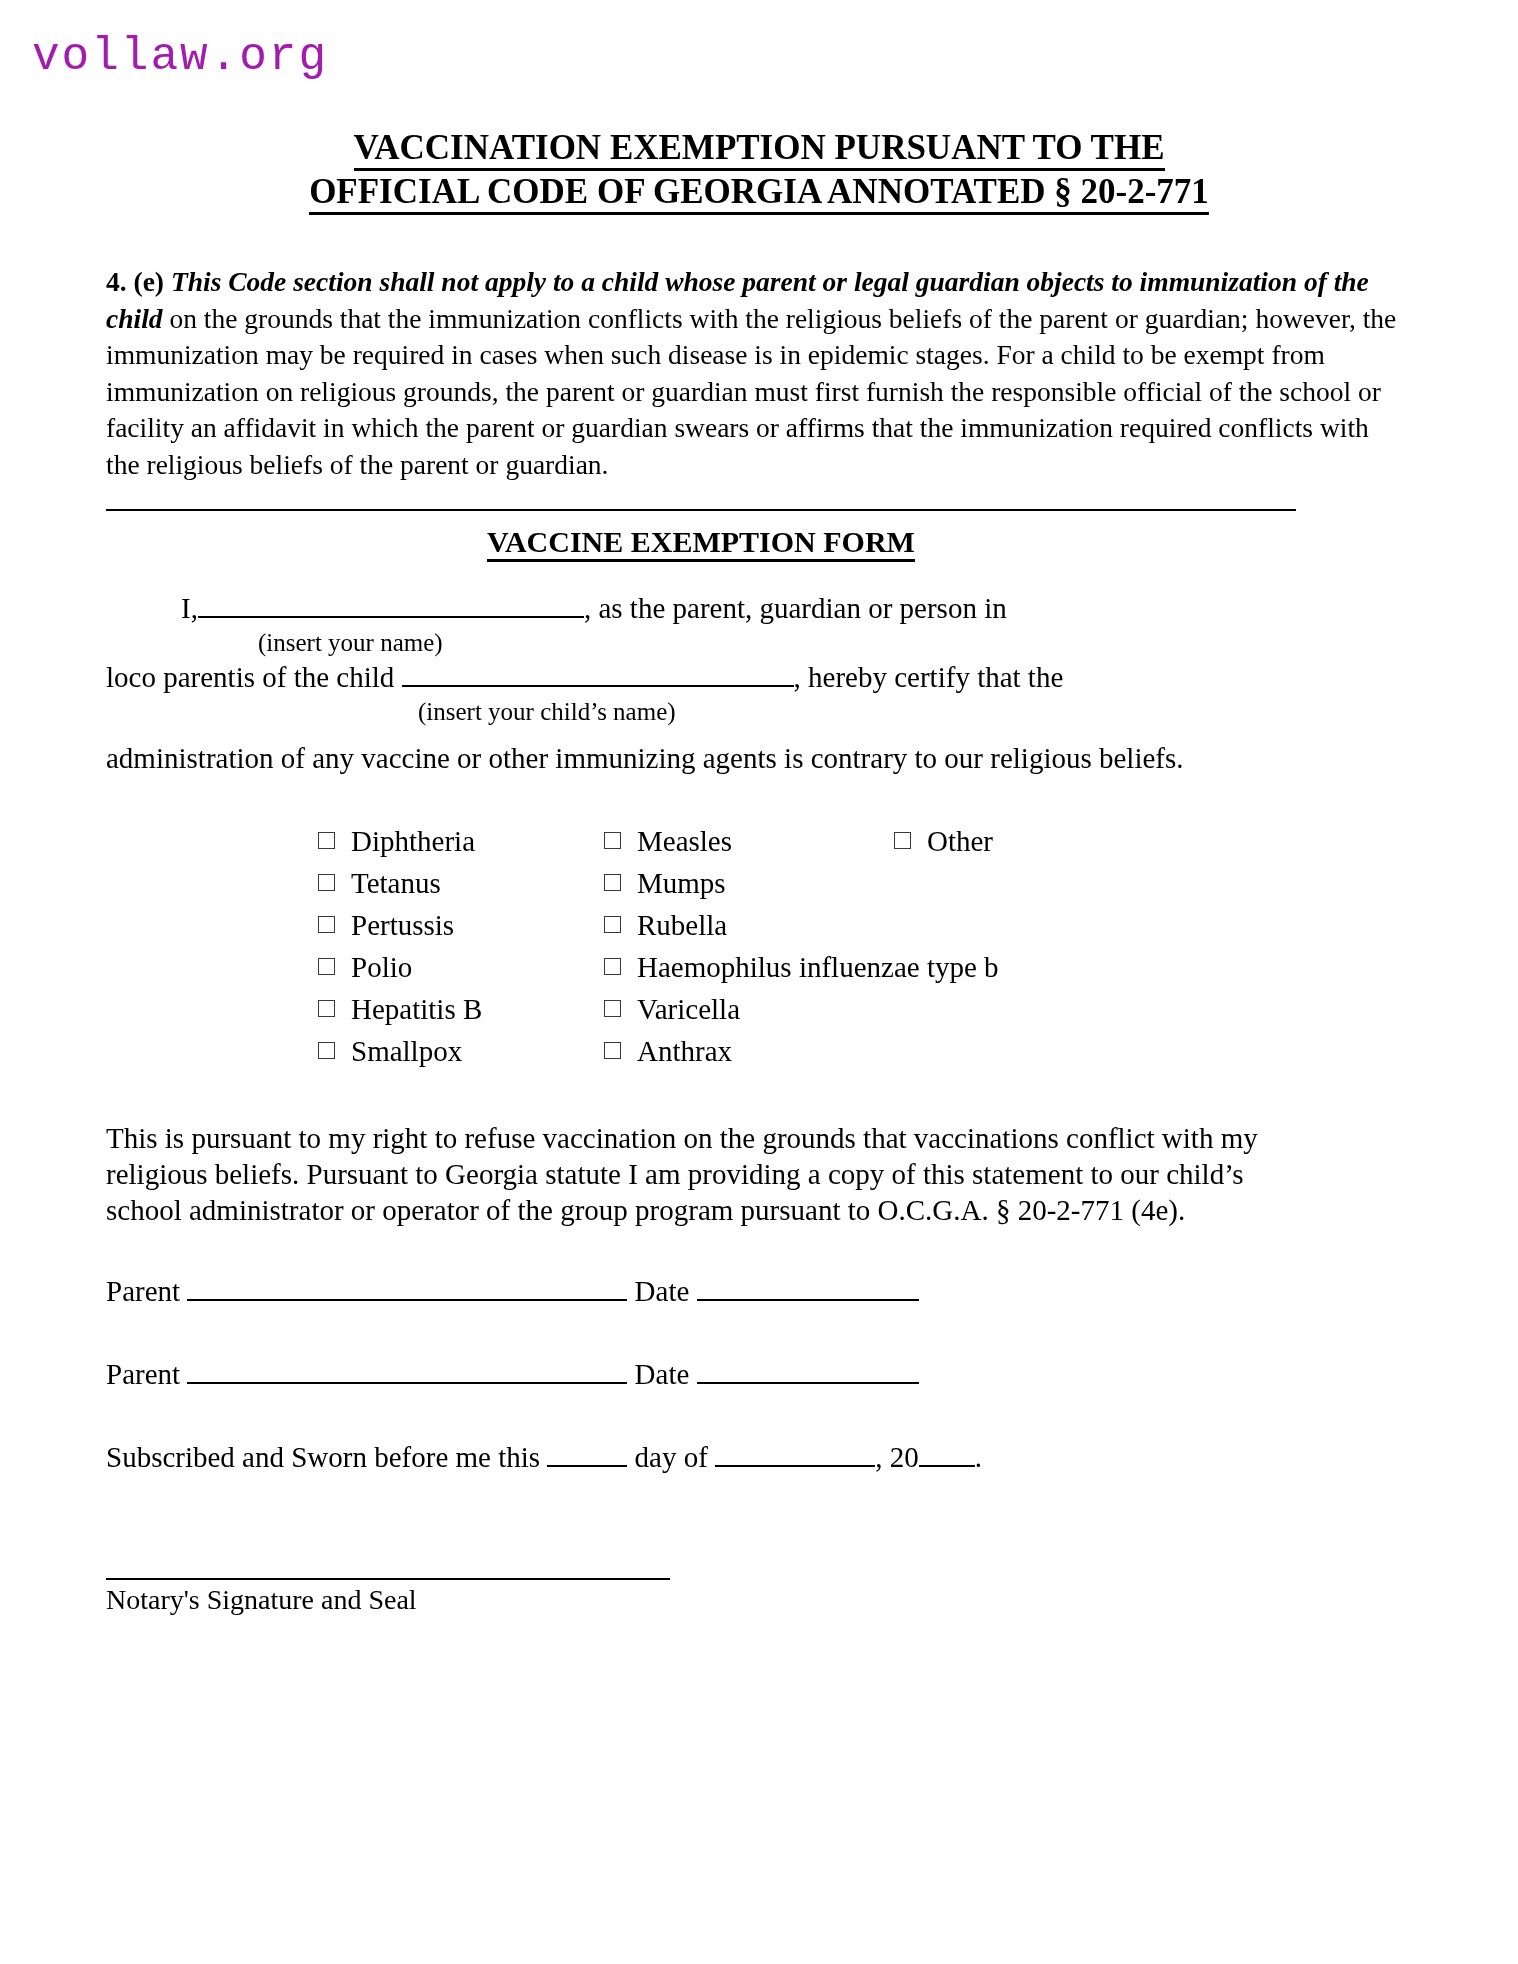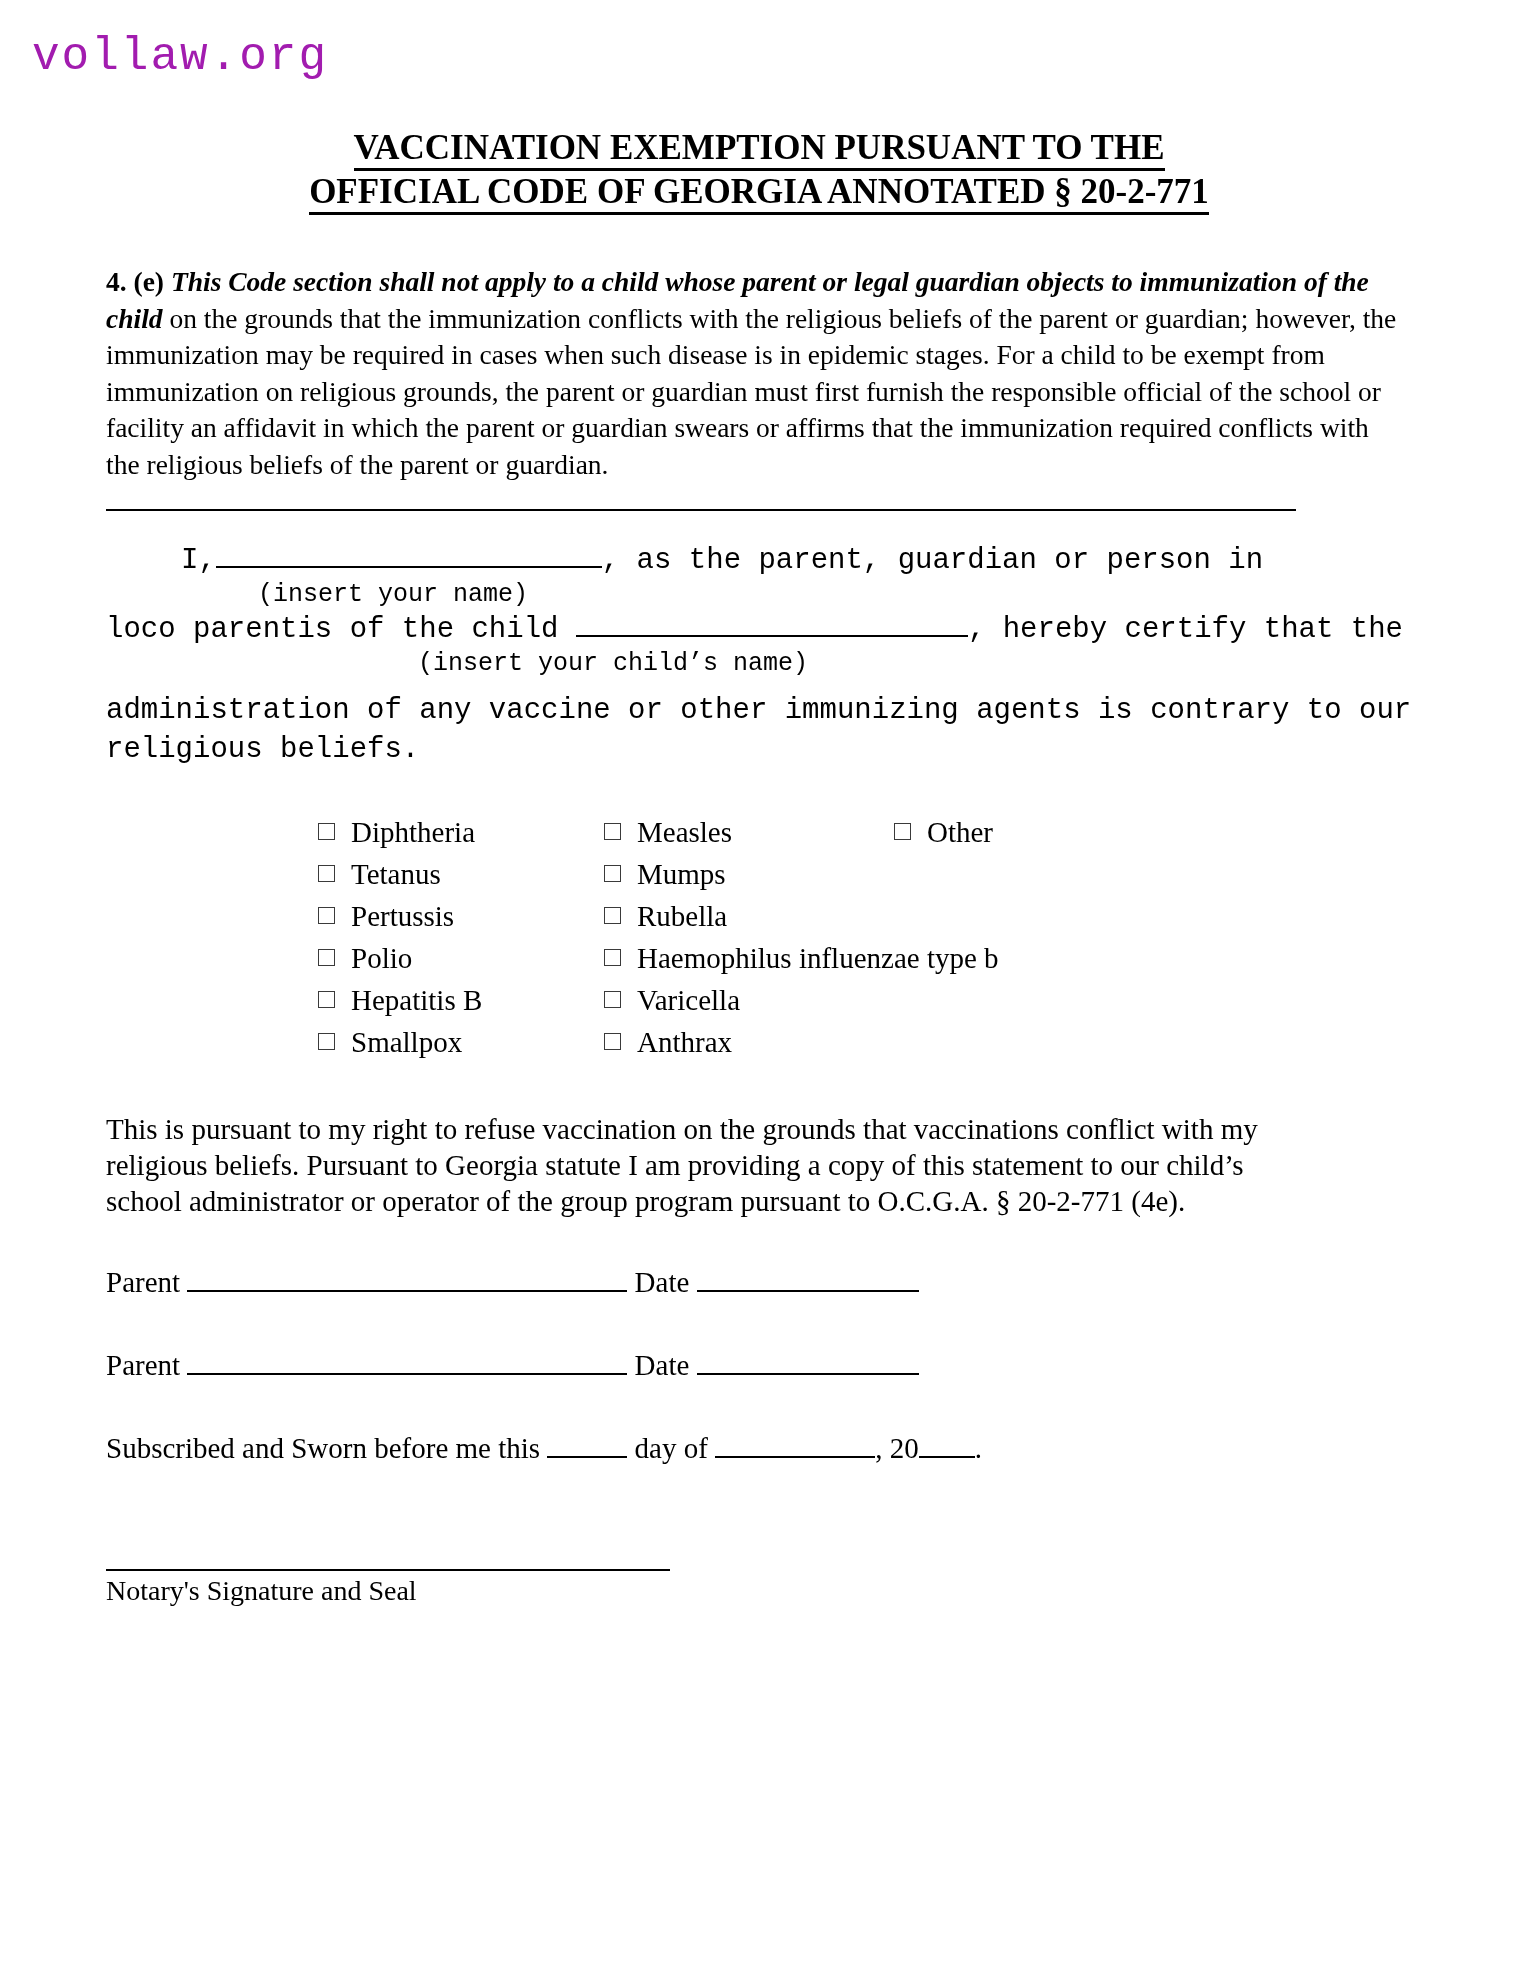--- a/index.html
+++ b/index.html
@@ -88,21 +88,20 @@
   .form-heading span {
     border-bottom: 3px solid #000;
     padding-bottom: 1px;
   }
 
   
   .fillblock {
     margin-top: 30px;
     font-size: 29px;
     line-height: 39px;
-    font-family: Liberation Mono, monospace;
   }
   .row1 { padding-left: 75px; white-space: nowrap; }
   .row2 { white-space: nowrap; }
   .row3 { margin-top: 12px; }
   .blank {
     display: inline-block;
     border-bottom: 2px solid #000;
     vertical-align: baseline;
   }
   .blank-name  { width: 386px; }
@@ -181,20 +180,21 @@
 
     <div class="doc-title">
       <span class="tline"><span>VACCINATION EXEMPTION PURSUANT TO THE</span></span>
       <span class="tline"><span>OFFICIAL CODE OF GEORGIA ANNOTATED § 20-2-771</span></span>
     </div>
 
     <div class="statute"><b>4. (e) </b><span class="bi">This Code section shall not apply to a child whose parent or legal guardian objects to immunization of the child</span><span> on the grounds that the immunization conflicts with the religious beliefs of the parent or guardian; however, the immunization may be required in cases when such disease is in epidemic stages. For a child to be exempt from immunization on religious grounds, the parent or guardian must first furnish the responsible official of the school or facility an affidavit in which the parent or guardian swears or affirms that the immunization required conflicts with the religious beliefs of the parent or guardian.</span></div>
 
     <div class="hrule"></div>
 
+    <div class="form-heading"><span>VACCINE EXEMPTION FORM</span></div>
 
     <div class="fillblock">
       <div class="row1"><span>I,</span><span class="blank blank-name"></span><span>, as the parent, guardian or person in</span></div>
       <div class="caption cap1">(insert your name)</div>
       <div class="row2"><span>loco parentis of the child </span><span class="blank blank-child"></span><span>, hereby certify that the</span></div>
       <div class="caption cap2">(insert your child’s name)</div>
       <div class="row3">administration of any vaccine or other immunizing agents is contrary to our religious beliefs.</div>
     </div>
 
     <div class="checks">

